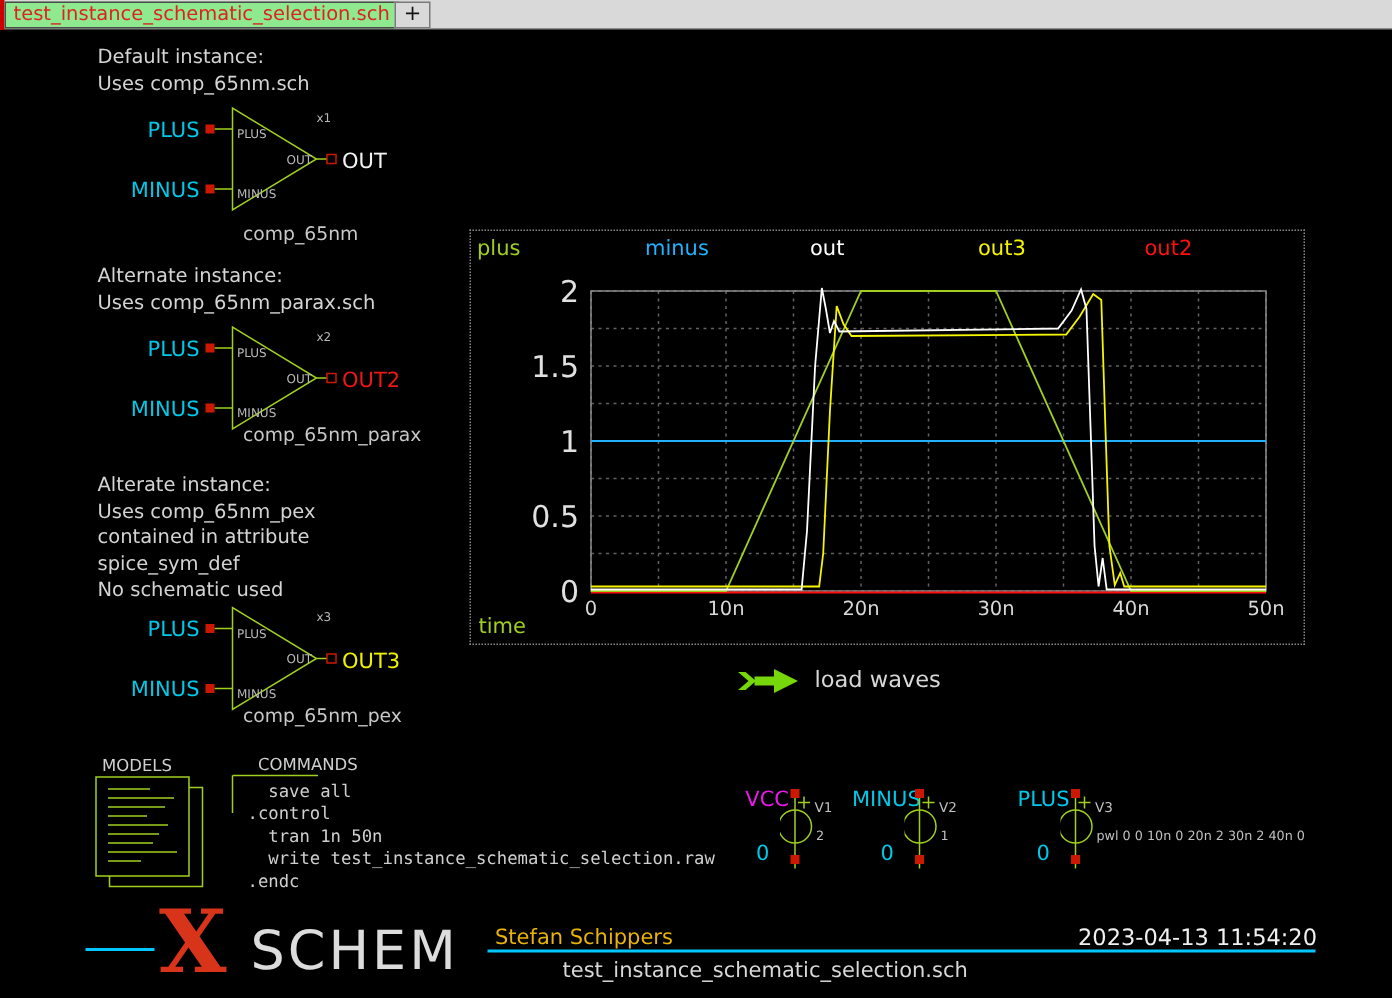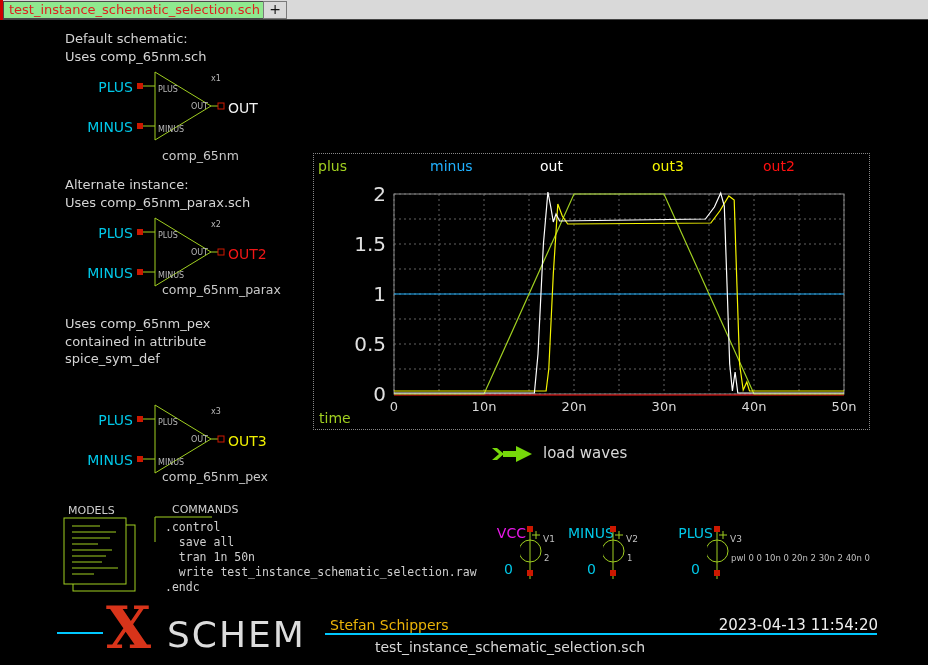--- a/index.html
+++ b/index.html
@@ -64,21 +64,21 @@
     <rect x="11" y="11" width="62" height="66"></rect>
     <rect x="2" y="4" width="62" height="66" fill="#000"></rect>
     <path d="M10 12h28 M10 18h44 M10 24h38 M10 30h26 M10 36h40 M10 42h34 M10 48h30 M10 54h46 M10 60h22"></path>
   </g>
 </svg>
 
 <div class="abs boxlabel" style="left:172px;top:503px;">COMMANDS</div>
 <svg class="abs" style="left:153px;top:514px;" width="64" height="32">
   <path d="M2 3 H59 M2 3 V28" stroke="var(--wire)" fill="none" stroke-width="1"></path>
 </svg>
-<div id="commands-text" class="abs"><div>.control</div><div>  save all</div><div>  tran 1n 50n</div><div>  write test_instance_schematic_selection.raw</div><div>.endc</div></div>
+<div id="commands-text" class="abs"><div>  save all</div><div>.control</div><div>  tran 1n 50n</div><div>  write test_instance_schematic_selection.raw</div><div>.endc</div></div>
 
 <div id="graph" class="abs">
   <svg id="graph-svg" width="555" height="275">
     <defs>
         <clipPath id="plotclip">
           <rect x="80" y="37" width="451" height="206"></rect>
         </clipPath>
       </defs>
     <g id="grid-group">
         <line x1="80" x2="80" y1="40" y2="240" stroke="#636363" stroke-dasharray="2,3"></line>
@@ -122,31 +122,33 @@
 
 <div id="footer-dash" class="abs"></div>
 <div id="logo-x" class="abs">X</div>
 <div id="logo-name" class="abs">SCHEM</div>
 <div id="footer-author" class="abs">Stefan Schippers</div>
 <div id="footer-datetime" class="abs">2023-04-13  11:54:20</div>
 <div id="footer-underline" class="abs"></div>
 <div id="footer-filename" class="abs">test_instance_schematic_selection.sch</div>
 
 <div class="abs note" style="left: 65px; top: 30px;">
-    <div>Default schematic:</div>
+    <div>Default instance:</div>
     <div>Uses comp_65nm.sch</div>
   </div>
 <div class="abs note" style="left: 65px; top: 176px;">
     <div>Alternate instance:</div>
     <div>Uses comp_65nm_parax.sch</div>
   </div>
 <div class="abs note" style="left: 65px; top: 315px;">
+    <div>Alterate instance:</div>
     <div>Uses comp_65nm_pex</div>
     <div>contained in attribute</div>
     <div>spice_sym_def</div>
+    <div>No schematic used</div>
   </div>
 <div class="abs" style="left: 100px; width: 230px; height: 100px; top: 68px;">
     <svg class="abs" style="left:35px;top:0;" width="95" height="80">
       <polygon points="20,4 20,72 76,38" fill="none" stroke="var(--wire)" stroke-width="1"></polygon>
       <line x1="8" y1="18" x2="20" y2="18" stroke="var(--wire)" stroke-width="1"></line>
       <line x1="8" y1="58" x2="20" y2="58" stroke="var(--wire)" stroke-width="1"></line>
       <line x1="76" y1="38" x2="83" y2="38" stroke="var(--wire)" stroke-width="1"></line>
       <rect x="2" y="15" width="6" height="6" fill="var(--pin)"></rect>
       <rect x="2" y="55" width="6" height="6" fill="var(--pin)"></rect>
       <rect x="83" y="35" width="6" height="6" fill="#000" stroke="var(--pin)"></rect>

